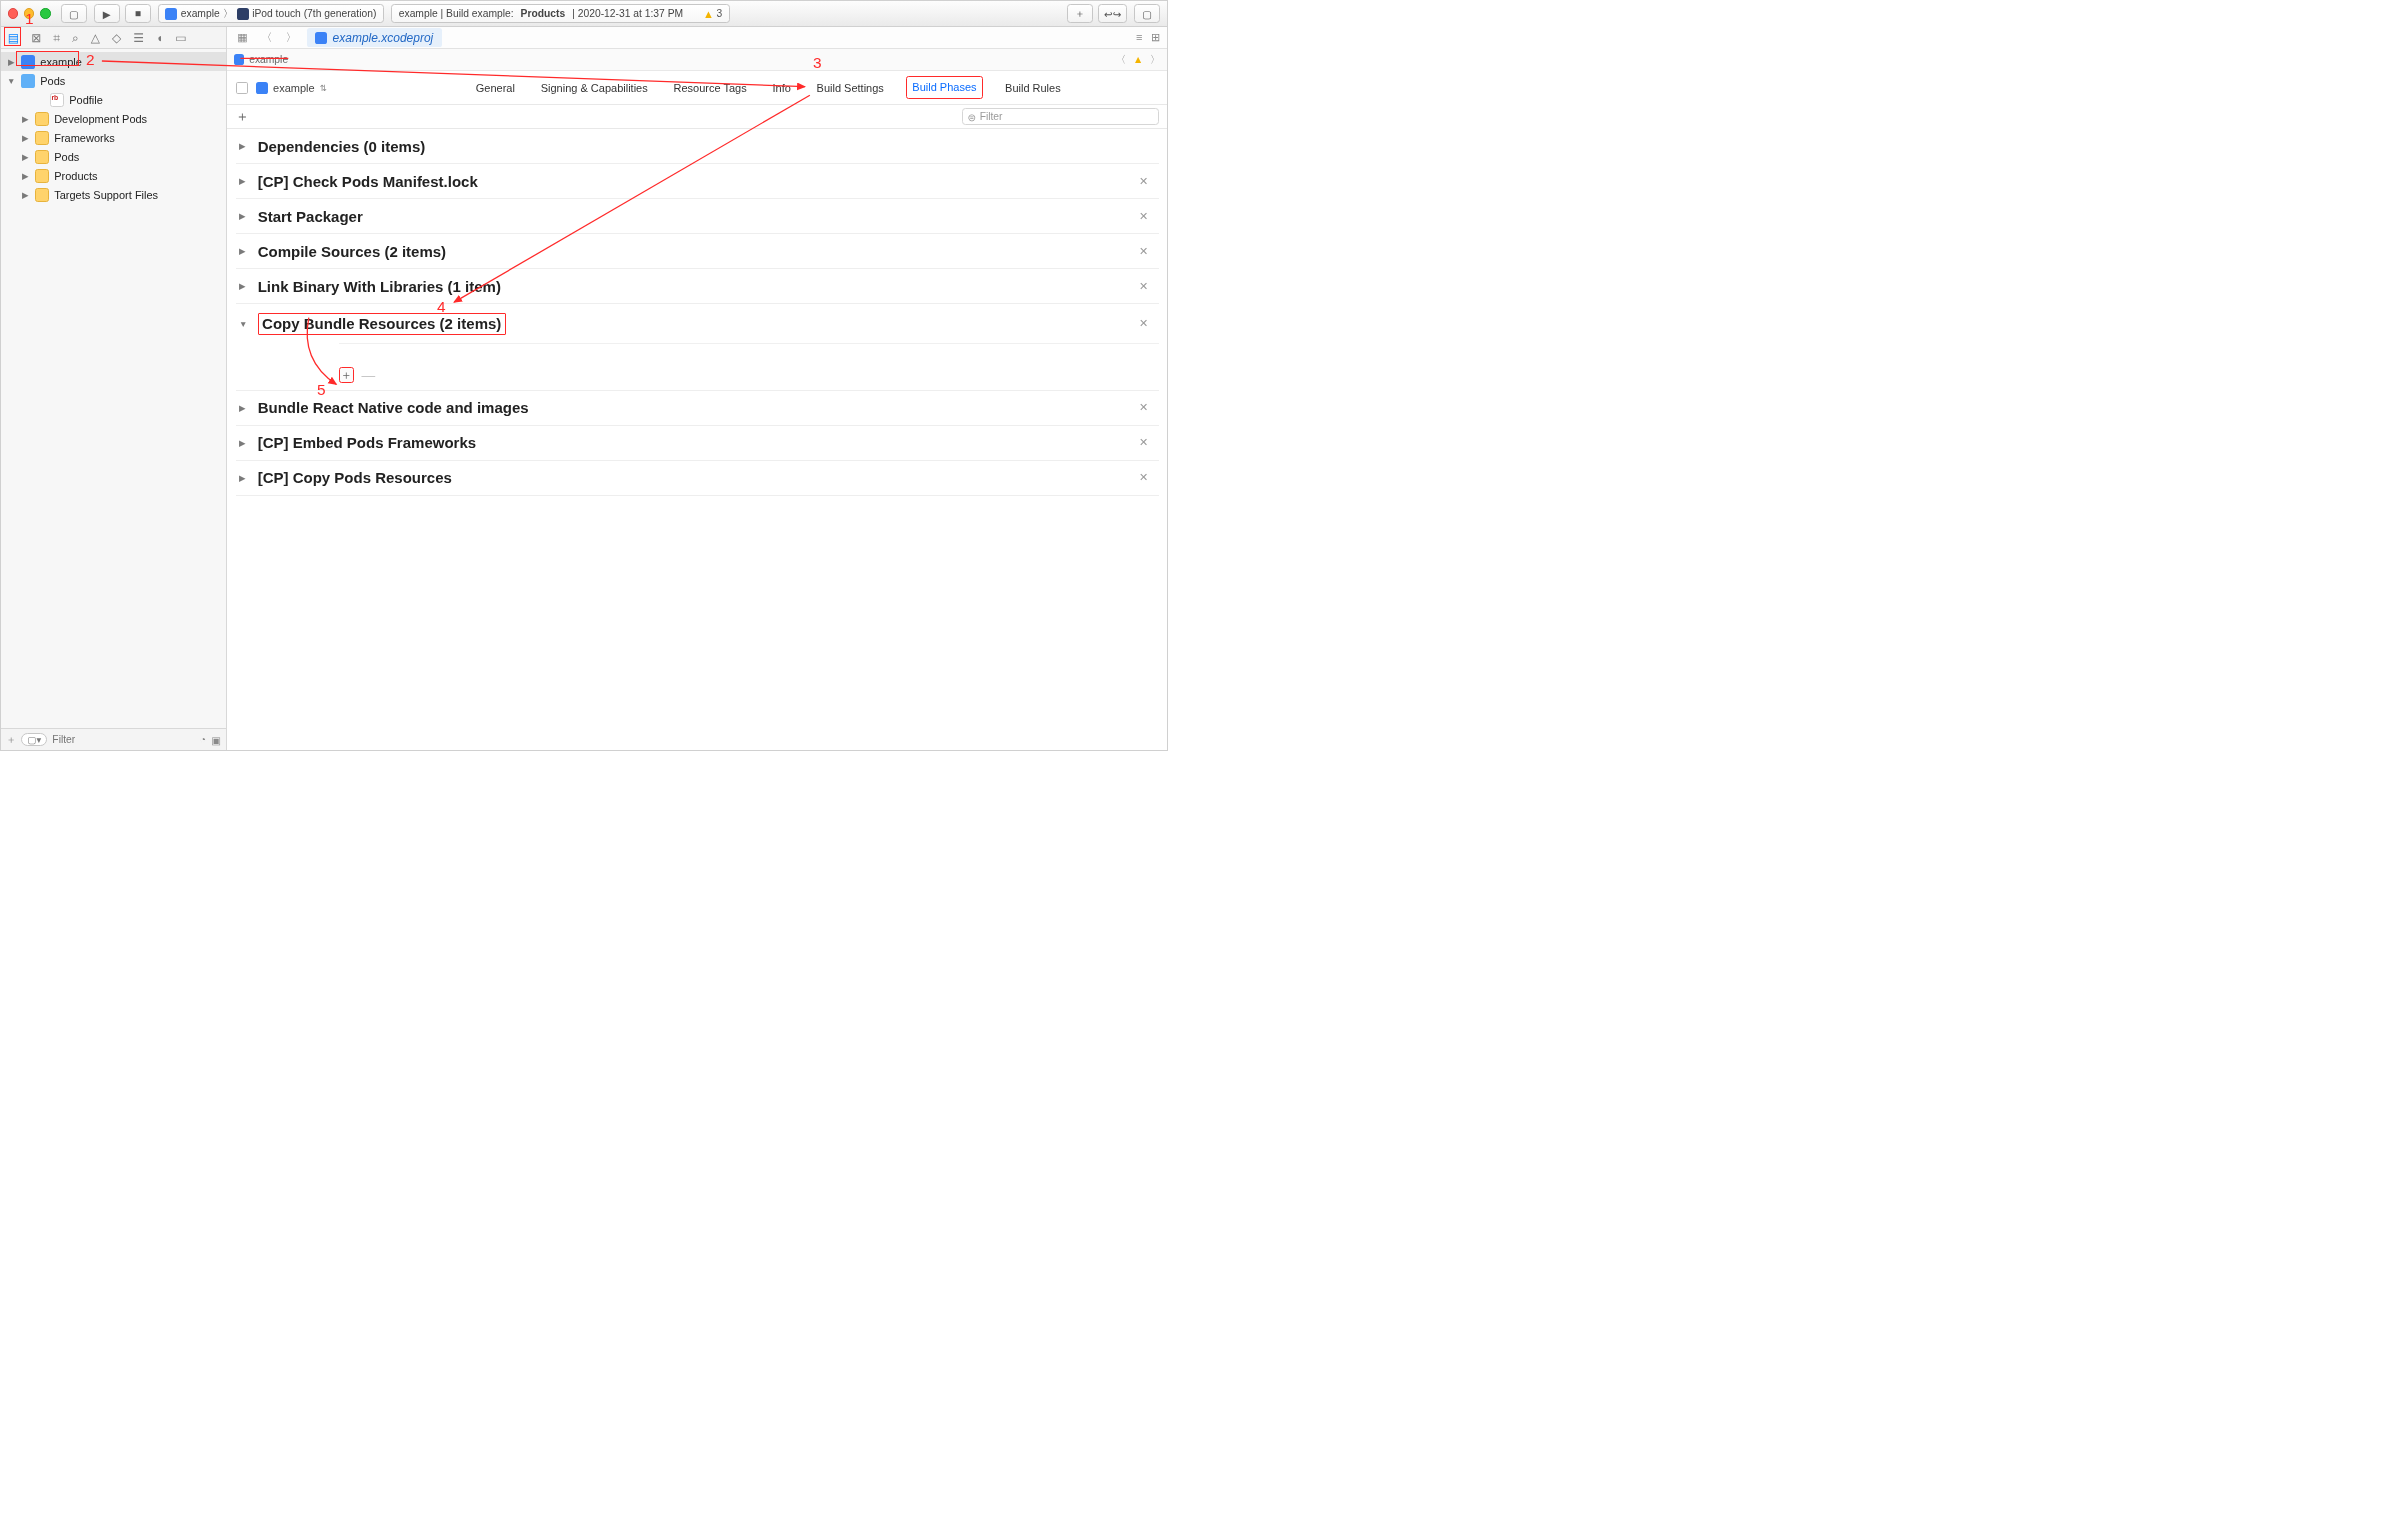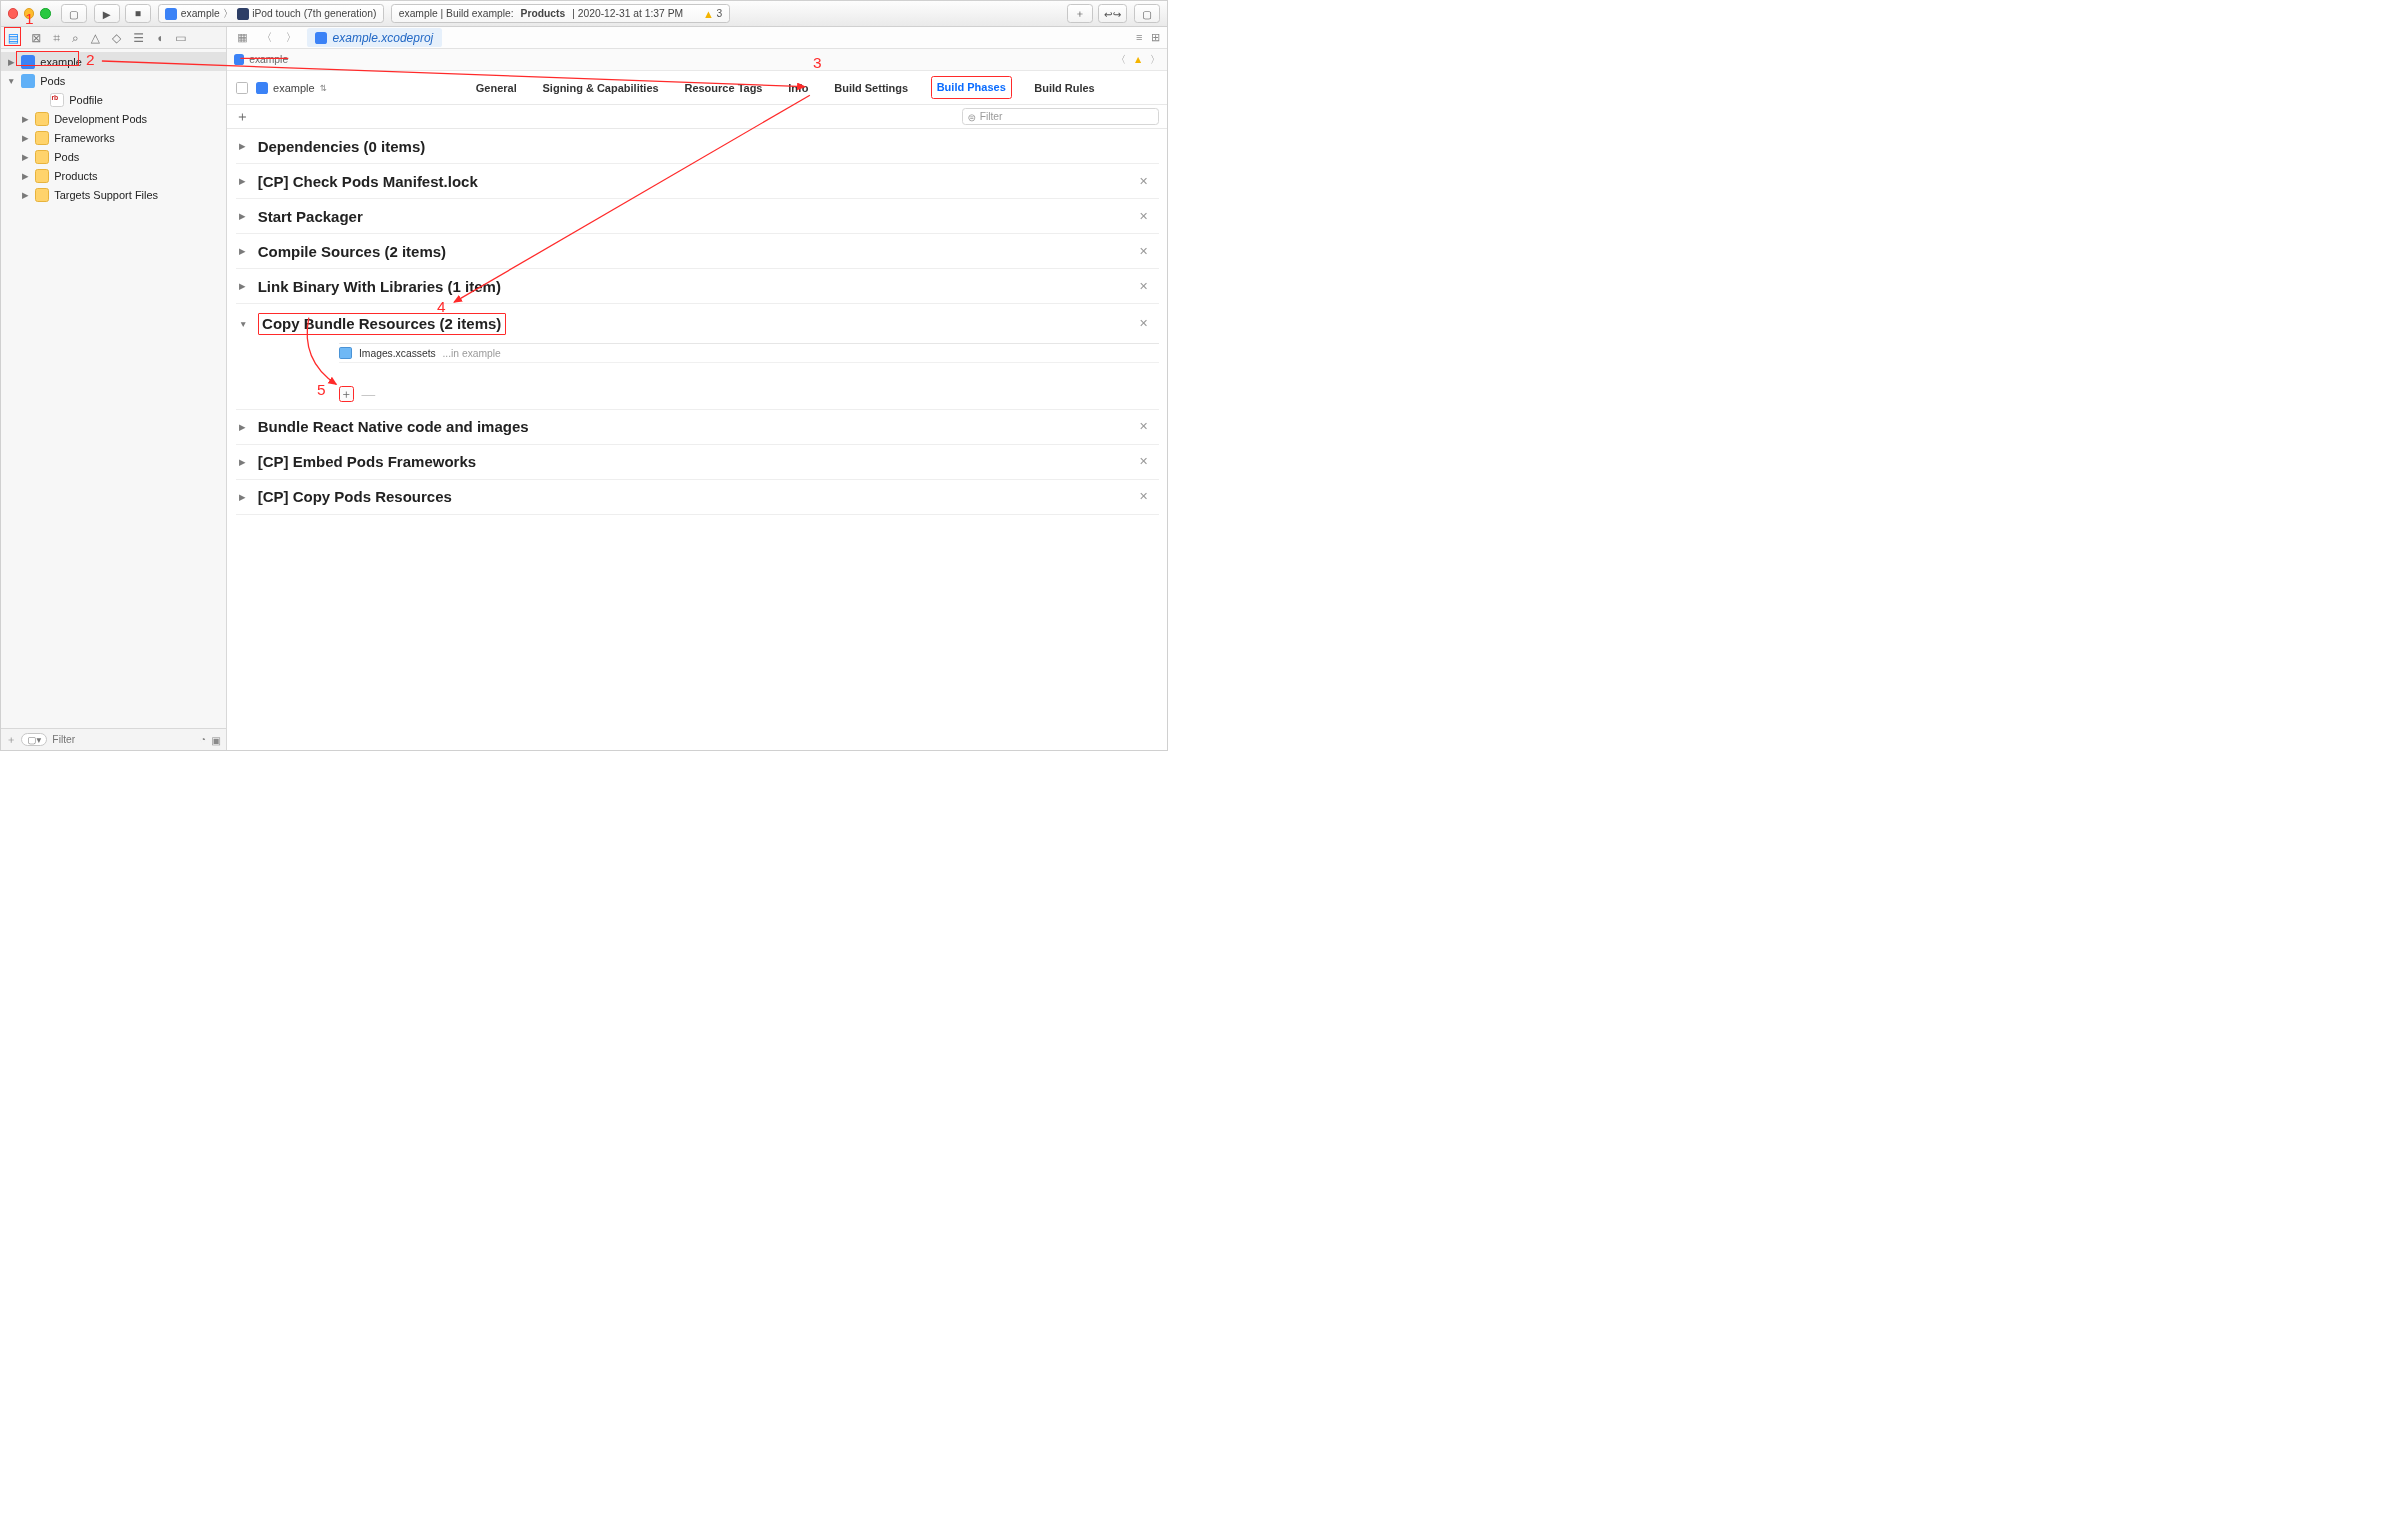--- a/index.html
+++ b/index.html
@@ -60,21 +60,21 @@
 .pill-scope { border:0.9px solid #c7c7c7; border-radius:8.5px; padding:0 5.1px; font-size:9.4px; color:#777; background:#fff;}
 
 
 .editor { position:absolute; top:70px; left:226px; right:0; bottom:0; background:#fff; overflow:auto; }
 
 
 .target-header { height:34px; border-bottom:0.9px solid #e8e8e8; display:flex; align-items:center; padding:0 8.5px; gap:8.5px; }
 .target-header .sq { width:12px; height:12px; border:0.9px solid #bbb; border-radius:1.7px; }
 .target-header .tname { display:flex; align-items:center; gap:5.1px; color:#444; }
 .target-header .updown { color:#888; font-size:8.5px; }
-.tabs { display:flex; gap:19px; margin-left:137px;font-weight:bold; }
+.tabs { display:flex; gap:19px; margin-left:137px; }
 .tabrow-item { font-size:11px; color:#333; padding:5.1px 3.4px; }
 .tabrow-item.active { color:#0a6cff; border:1.7px solid #ff2a2a; border-radius:2.6px; padding:3.4px 5.1px; }
 
 
 .sub-toolbar { height:24px; border-bottom:0.9px solid #e8e8e8; display:flex; align-items:center; padding:0 8.5px; }
 .sub-toolbar .plus { color:#666; font-size:13.7px;}
 .sub-toolbar .filter { margin-left:auto; width:197px; height:17px; border:0.9px solid #d6d6d6; border-radius:3.4px; display:flex; align-items:center; padding:0 5.1px; color:#9a9a9a; font-size:10.3px; gap:3.4px;}
 
 
 .phases { padding:0 8.5px 34px 8.5px; }
@@ -292,25 +292,20 @@
         </div>
       </div>
 
       <div class="phase">
         <div class="phase-header" style="position:relative;">
           <span class="tri">▼</span>
           <span class="title" style="border:1.7px solid #ff2a2a; padding:1.7px 3.4px; border-radius:1px;">Copy Bundle Resources (2 items)</span>
           <span class="close">✕</span>
         </div>
         <div class="cbr-body">
-          <div class="cbr-row">
-            <span class="ficon"></span>
-            <span>Images.xcassets</span>
-            <span class="loc">...in example</span>
-          </div>
           <div style="height:19px; border-top:0.9px solid #f0f0f0;"></div>
           <div class="cbr-actions">
             <div class="btn red">＋</div>
             <div class="btn dim">—</div>
           </div>
         </div>
       </div>
 
       <div class="phase">
         <div class="phase-header">

